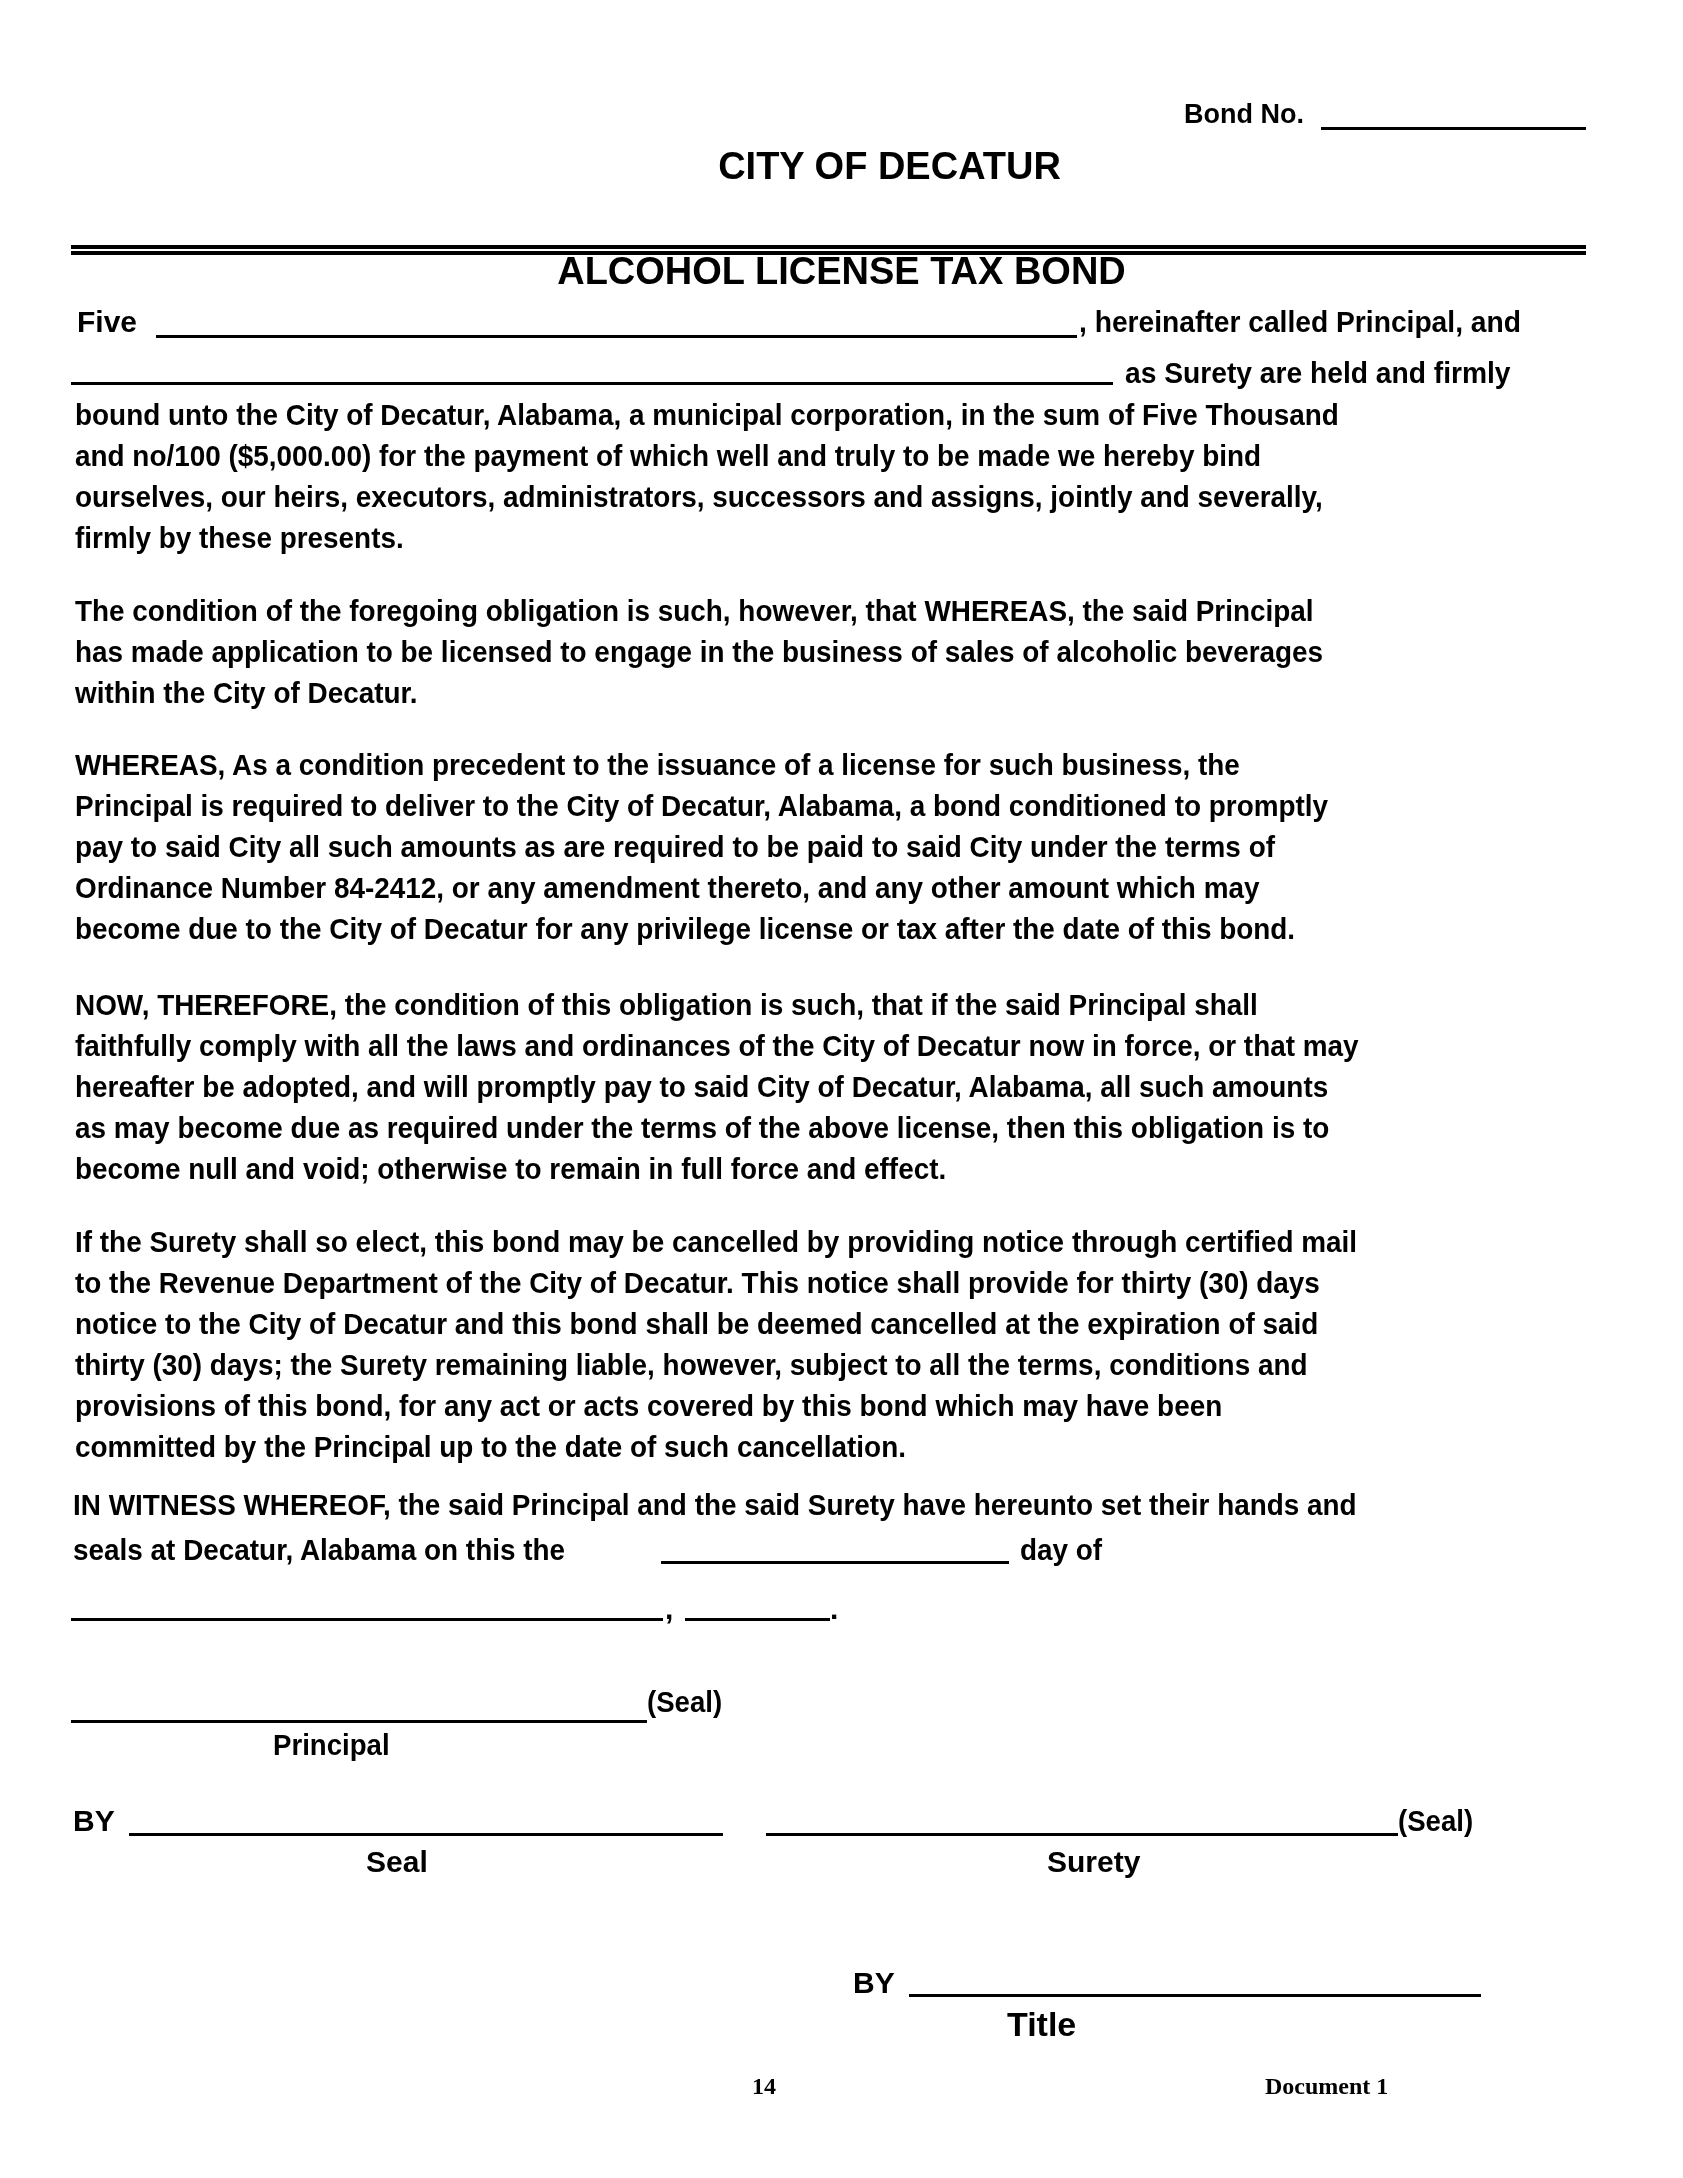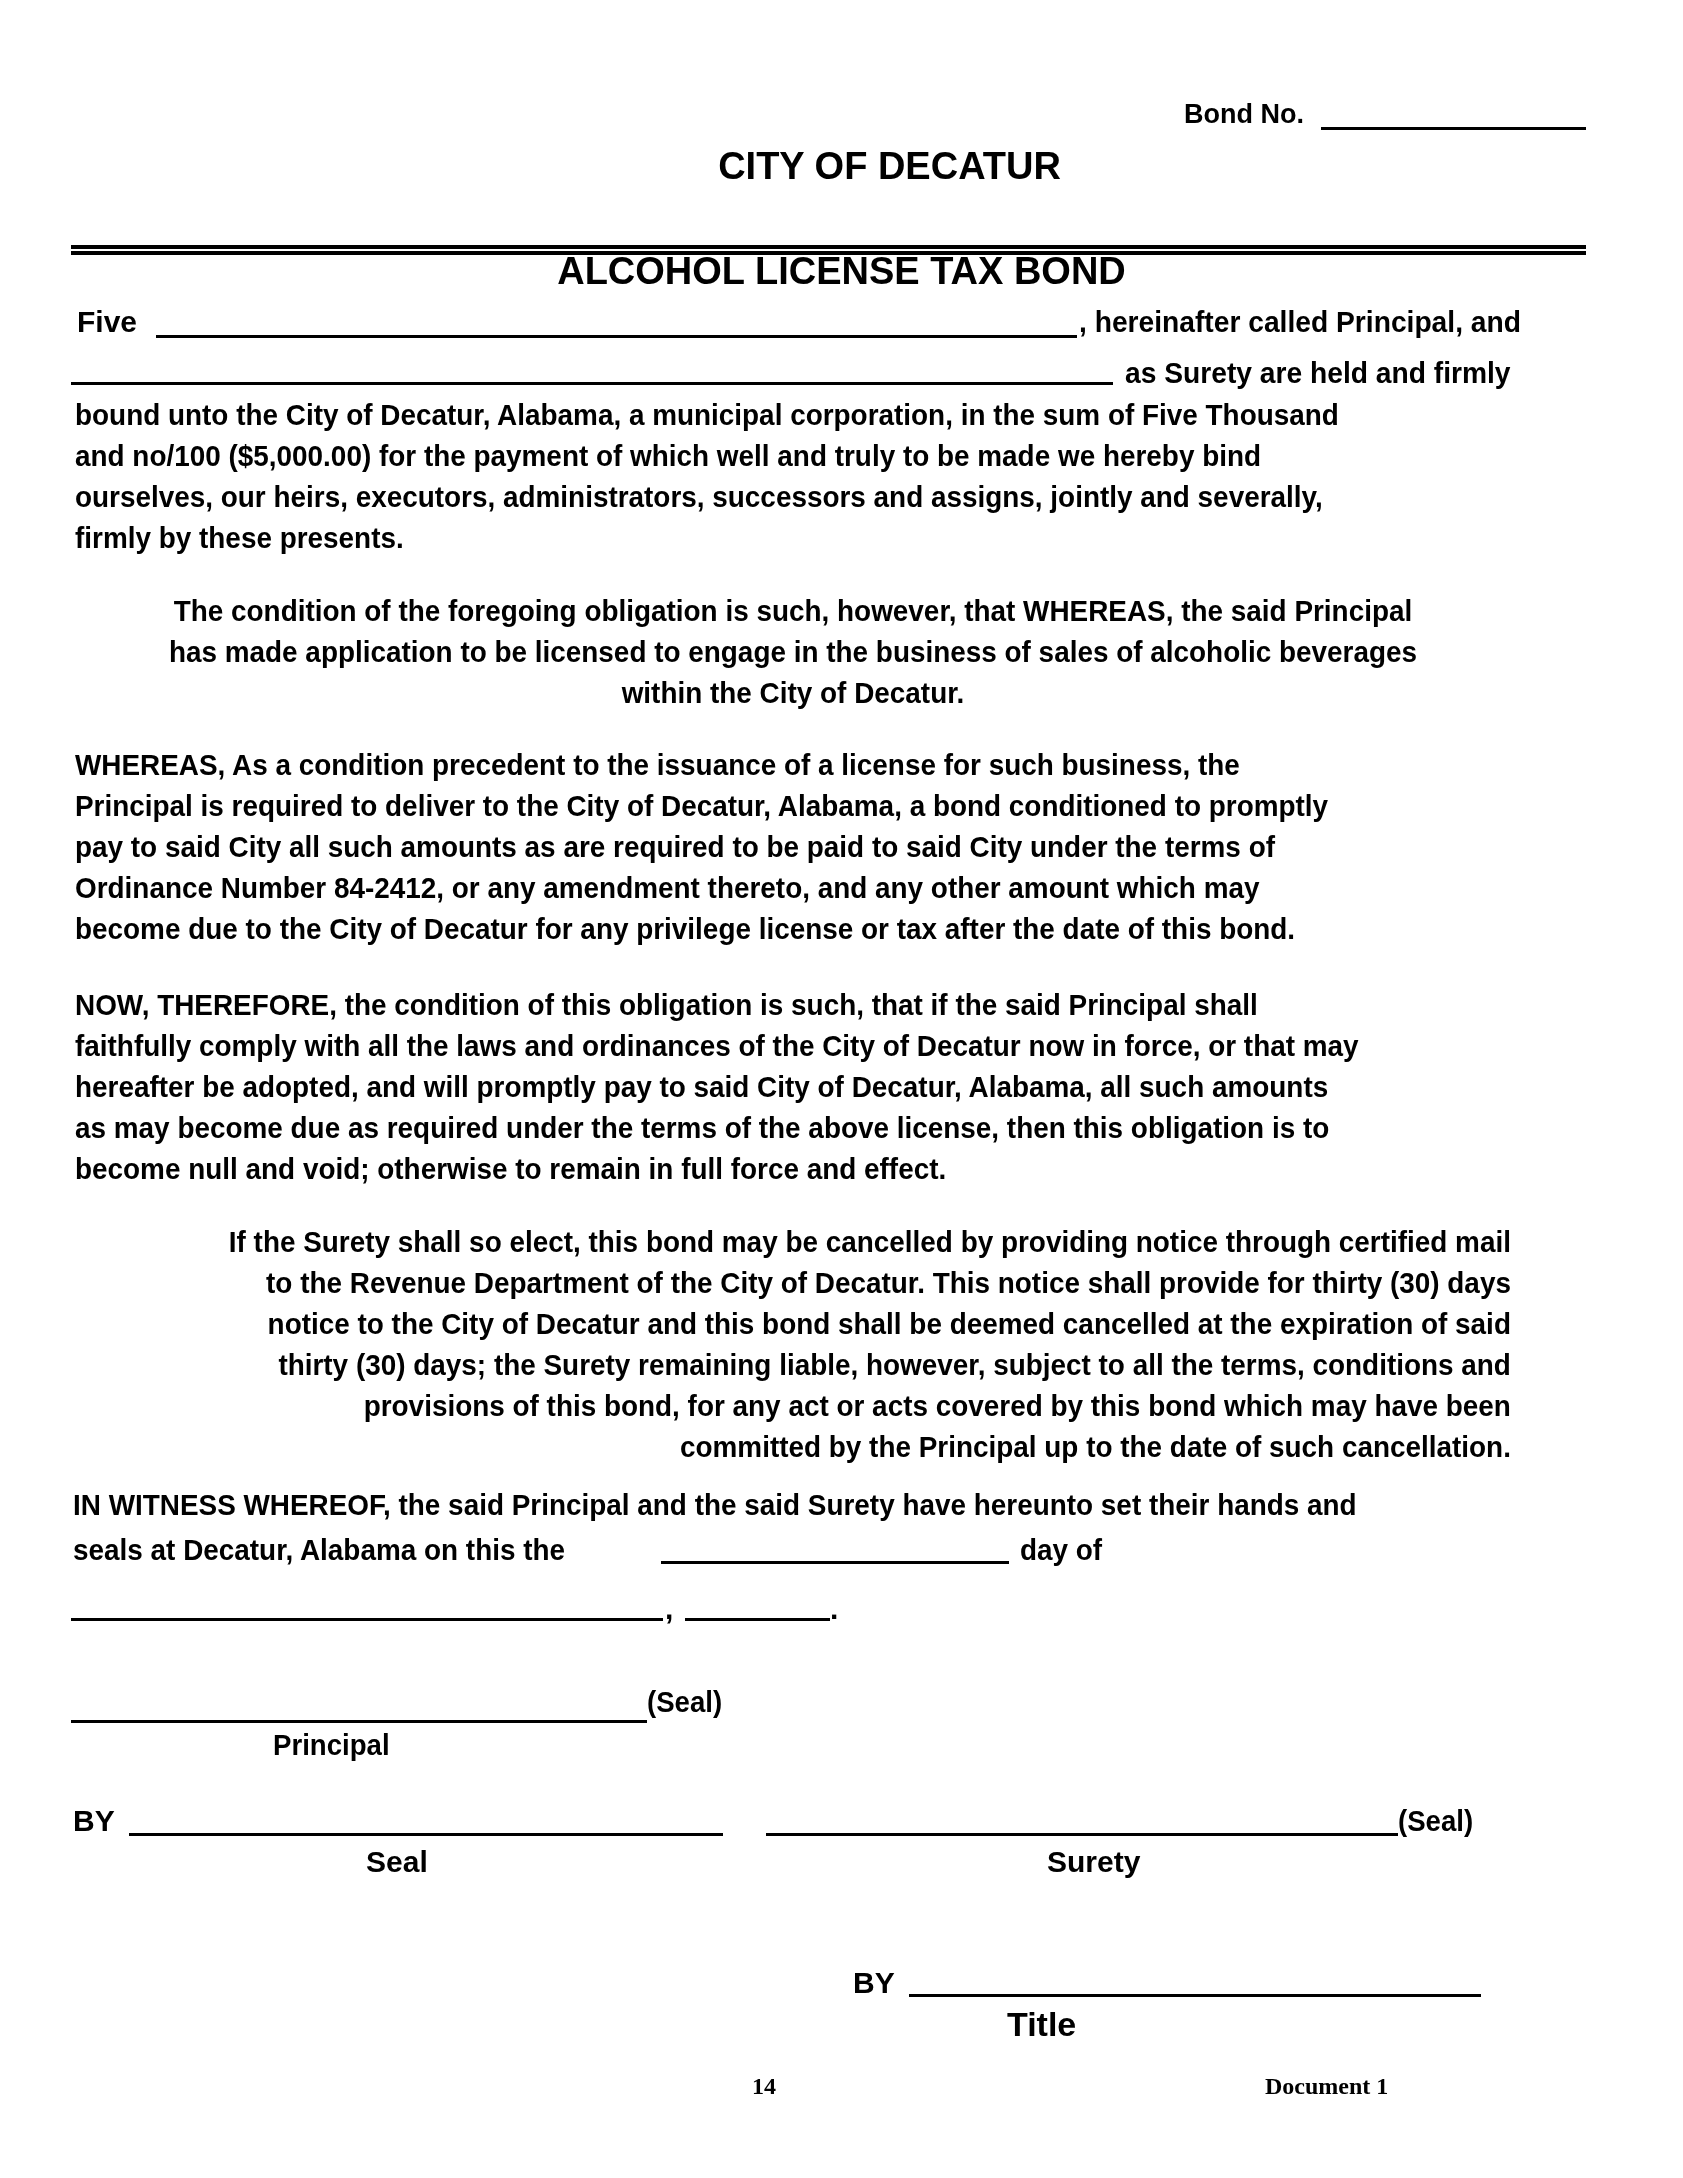--- a/index.html
+++ b/index.html
@@ -33,21 +33,21 @@
 <div class="line" style="left:71px; top:382px; width:1042px;"></div>
 <div class="abs b" style="left:1125px; top:356px; font-size:30px; transform:scaleX(0.94); transform-origin:left top;">as Surety are held and firmly</div>
 
 <div class="para" style="top:394px;">
   <p class="body-text">bound unto the City of Decatur, Alabama, a municipal corporation, in the sum of Five Thousand</p>
   <p class="body-text">and no/100 ($5,000.00) for the payment of which well and truly to be made we hereby bind</p>
   <p class="body-text">ourselves, our heirs, executors, administrators, successors and assigns, jointly and severally,</p>
   <p class="body-text">firmly by these presents.</p>
 </div>
 
-<div class="para" style="top:590px;text-align:center;">
+<div class="para" style="top:590px;">
   <p class="body-text">The condition of the foregoing obligation is such, however, that WHEREAS, the said Principal</p>
   <p class="body-text">has made application to be licensed to engage in the business of sales of alcoholic beverages</p>
   <p class="body-text">within the City of Decatur.</p>
 </div>
 
 <div class="para" style="top:744px;">
   <p class="body-text">WHEREAS, As a condition precedent to the issuance of a license for such business, the</p>
   <p class="body-text">Principal is required to deliver to the City of Decatur, Alabama, a bond conditioned to promptly</p>
   <p class="body-text">pay to said City all such amounts as are required to be paid to said City under the terms of</p>
   <p class="body-text">Ordinance Number 84-2412, or any amendment thereto, and any other amount which may</p>
@@ -55,21 +55,21 @@
 </div>
 
 <div class="para" style="top:984px;">
   <p class="body-text">NOW, THEREFORE, the condition of this obligation is such, that if the said Principal shall</p>
   <p class="body-text">faithfully comply with all the laws and ordinances of the City of Decatur now in force, or that may</p>
   <p class="body-text">hereafter be adopted, and will promptly pay to said City of Decatur, Alabama, all such amounts</p>
   <p class="body-text">as may become due as required  under the terms of the above license, then this obligation is to</p>
   <p class="body-text">become null and void; otherwise  to remain in full force and effect.</p>
 </div>
 
-<div class="para" style="top:1221px;text-align:right;">
+<div class="para" style="top:1221px;">
   <p class="body-text">If the Surety shall so elect, this bond may be cancelled by providing notice through certified mail</p>
   <p class="body-text">to the Revenue Department of the City of Decatur.  This notice shall provide for thirty (30) days</p>
   <p class="body-text">notice to the City of Decatur and this bond shall be deemed cancelled at the expiration of said</p>
   <p class="body-text">thirty (30) days; the Surety remaining liable, however, subject to all the terms, conditions and</p>
   <p class="body-text">provisions of this bond, for any act or acts covered by this bond which may have been</p>
   <p class="body-text">committed by the Principal up to the date of such cancellation.</p>
 </div>
 
 <div class="abs body-text" style="left:73px; top:1488px;">IN WITNESS WHEREOF, the said Principal and the said Surety have hereunto set their hands and</div>
 <div class="abs body-text" style="left:73px; top:1533px;">seals at Decatur, Alabama on this the</div>

